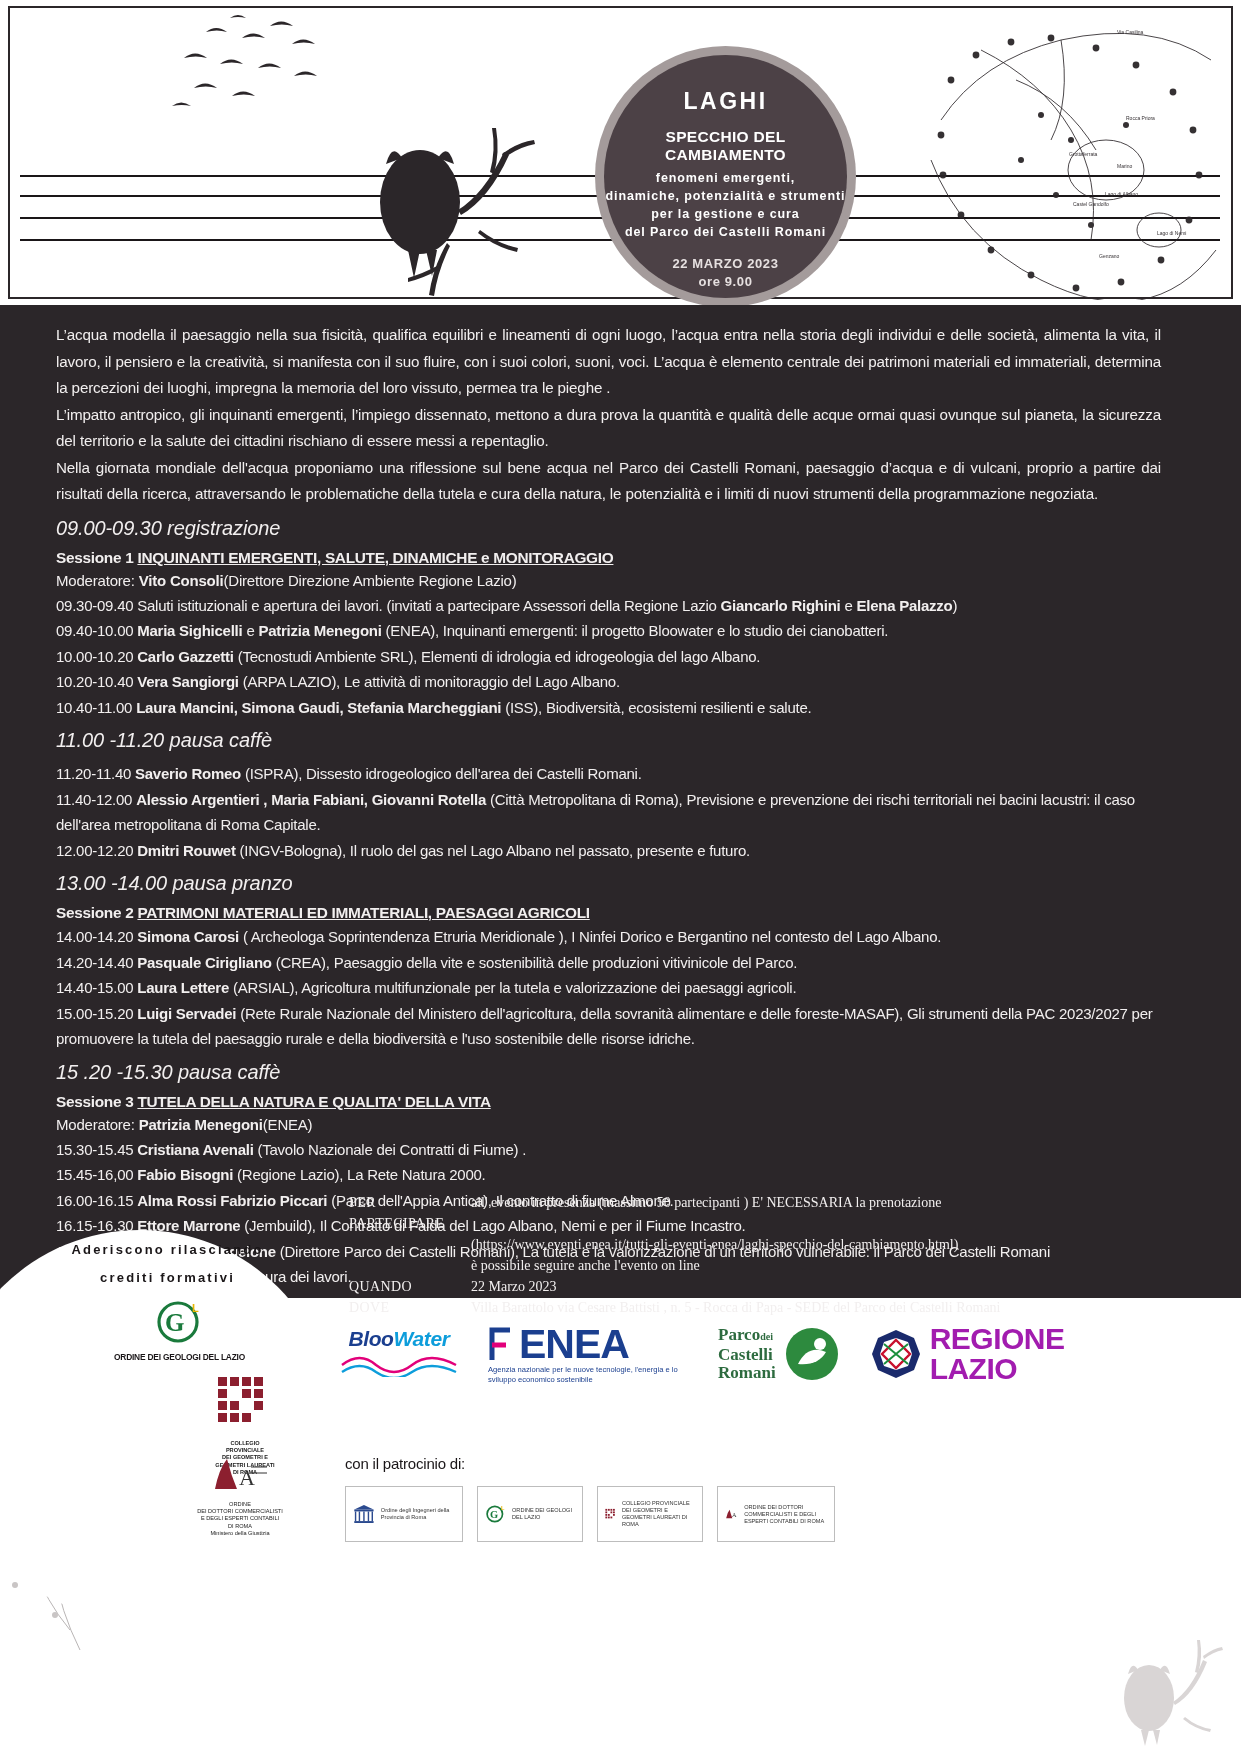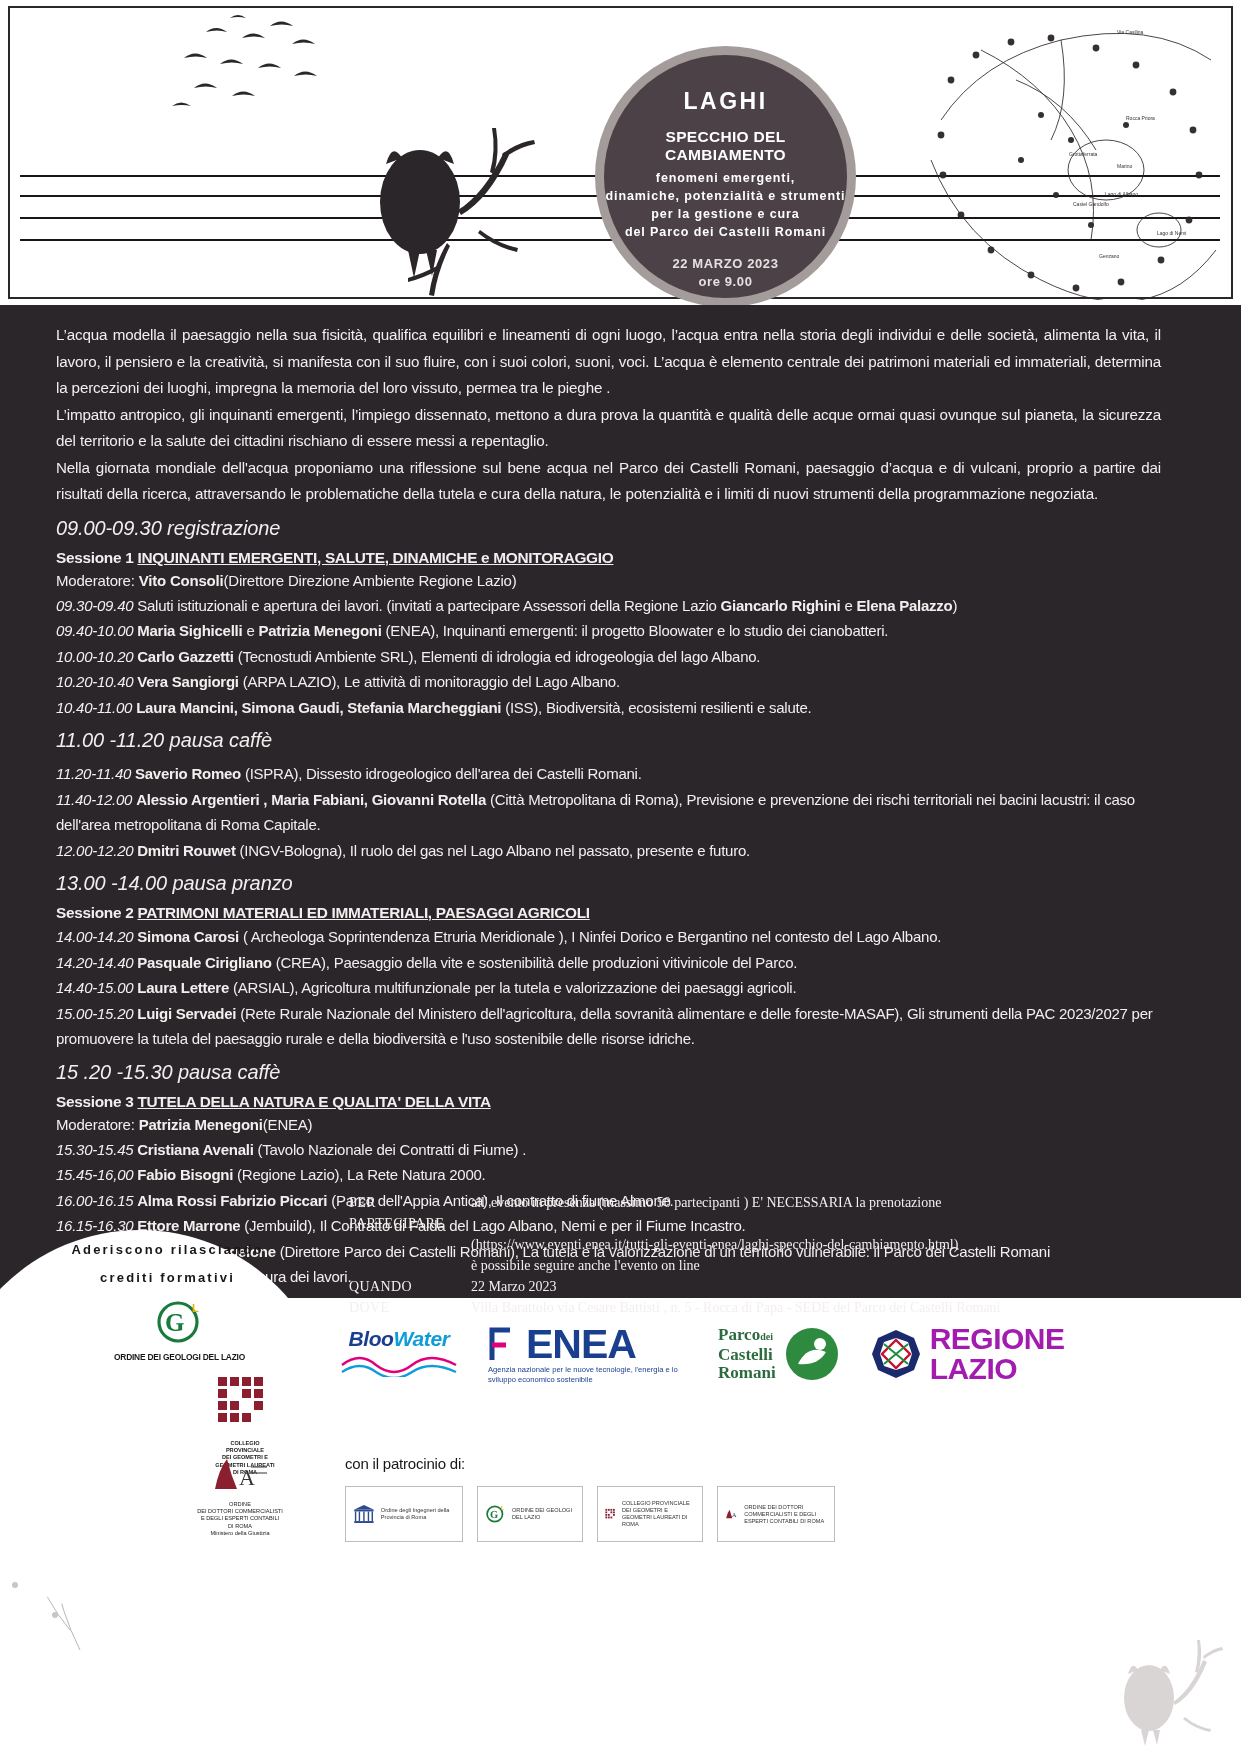--- a/index.html
+++ b/index.html
@@ -85,21 +85,21 @@
   .sess-head .ul { text-decoration:underline; }
   .moderator {
     font-size:15px; line-height:24px; letter-spacing:-0.2px;
   }
   .moderator b { font-weight:bold; }
   .row {
     font-size:15px;
     line-height:25.5px;
     letter-spacing:-0.25px;
   }
-  .row .t { font-style:italic; }
+  .row .t { }
   .row b { font-weight:bold; font-style:normal; }
 
   
   .partecipa {
     position:absolute;
     left:349px; top:1192px;
     width:700px;
     color:#f2efef;
     font-family:Liberation Serif, serif;
     font-size:14px;
@@ -484,21 +484,21 @@
     <div class="bloo-name">
       <span>Bloo</span><i>Water</i>
     </div>
     <svg width="118" height="26" viewBox="0 0 118 26">
       <path d="M2 14 q18 -14 34 0 q18 14 36 0 q18 -14 44 0" stroke="#e2007a" stroke-width="2.4" fill="none"></path>
       <path d="M2 21 q18 -12 34 0 q18 12 36 0 q18 -12 44 0" stroke="#0d9ddb" stroke-width="2.4" fill="none"></path>
     </svg>
   </div>
 
   <div style="display:flex;flex-direction:column;">
-    <div style="display:flex;align-items:center;gap:12px;">
+    <div style="display:flex;align-items:center;gap:5px;">
       <svg width="26" height="40" viewBox="0 0 26 40">
         <path d="M4 36 L4 6 L22 6" stroke="#1b3f8f" stroke-width="5" fill="none"></path>
         <path d="M4 21 L18 21" stroke="#e2007a" stroke-width="5" fill="none"></path>
       </svg>
       <div class="enea-name">ENEA</div>
     </div>
     <div class="enea-sub">Agenzia nazionale per le nuove tecnologie, l'energia e lo sviluppo economico sostenibile</div>
   </div>
 
   <div style="display:flex;align-items:center;gap:8px;">

